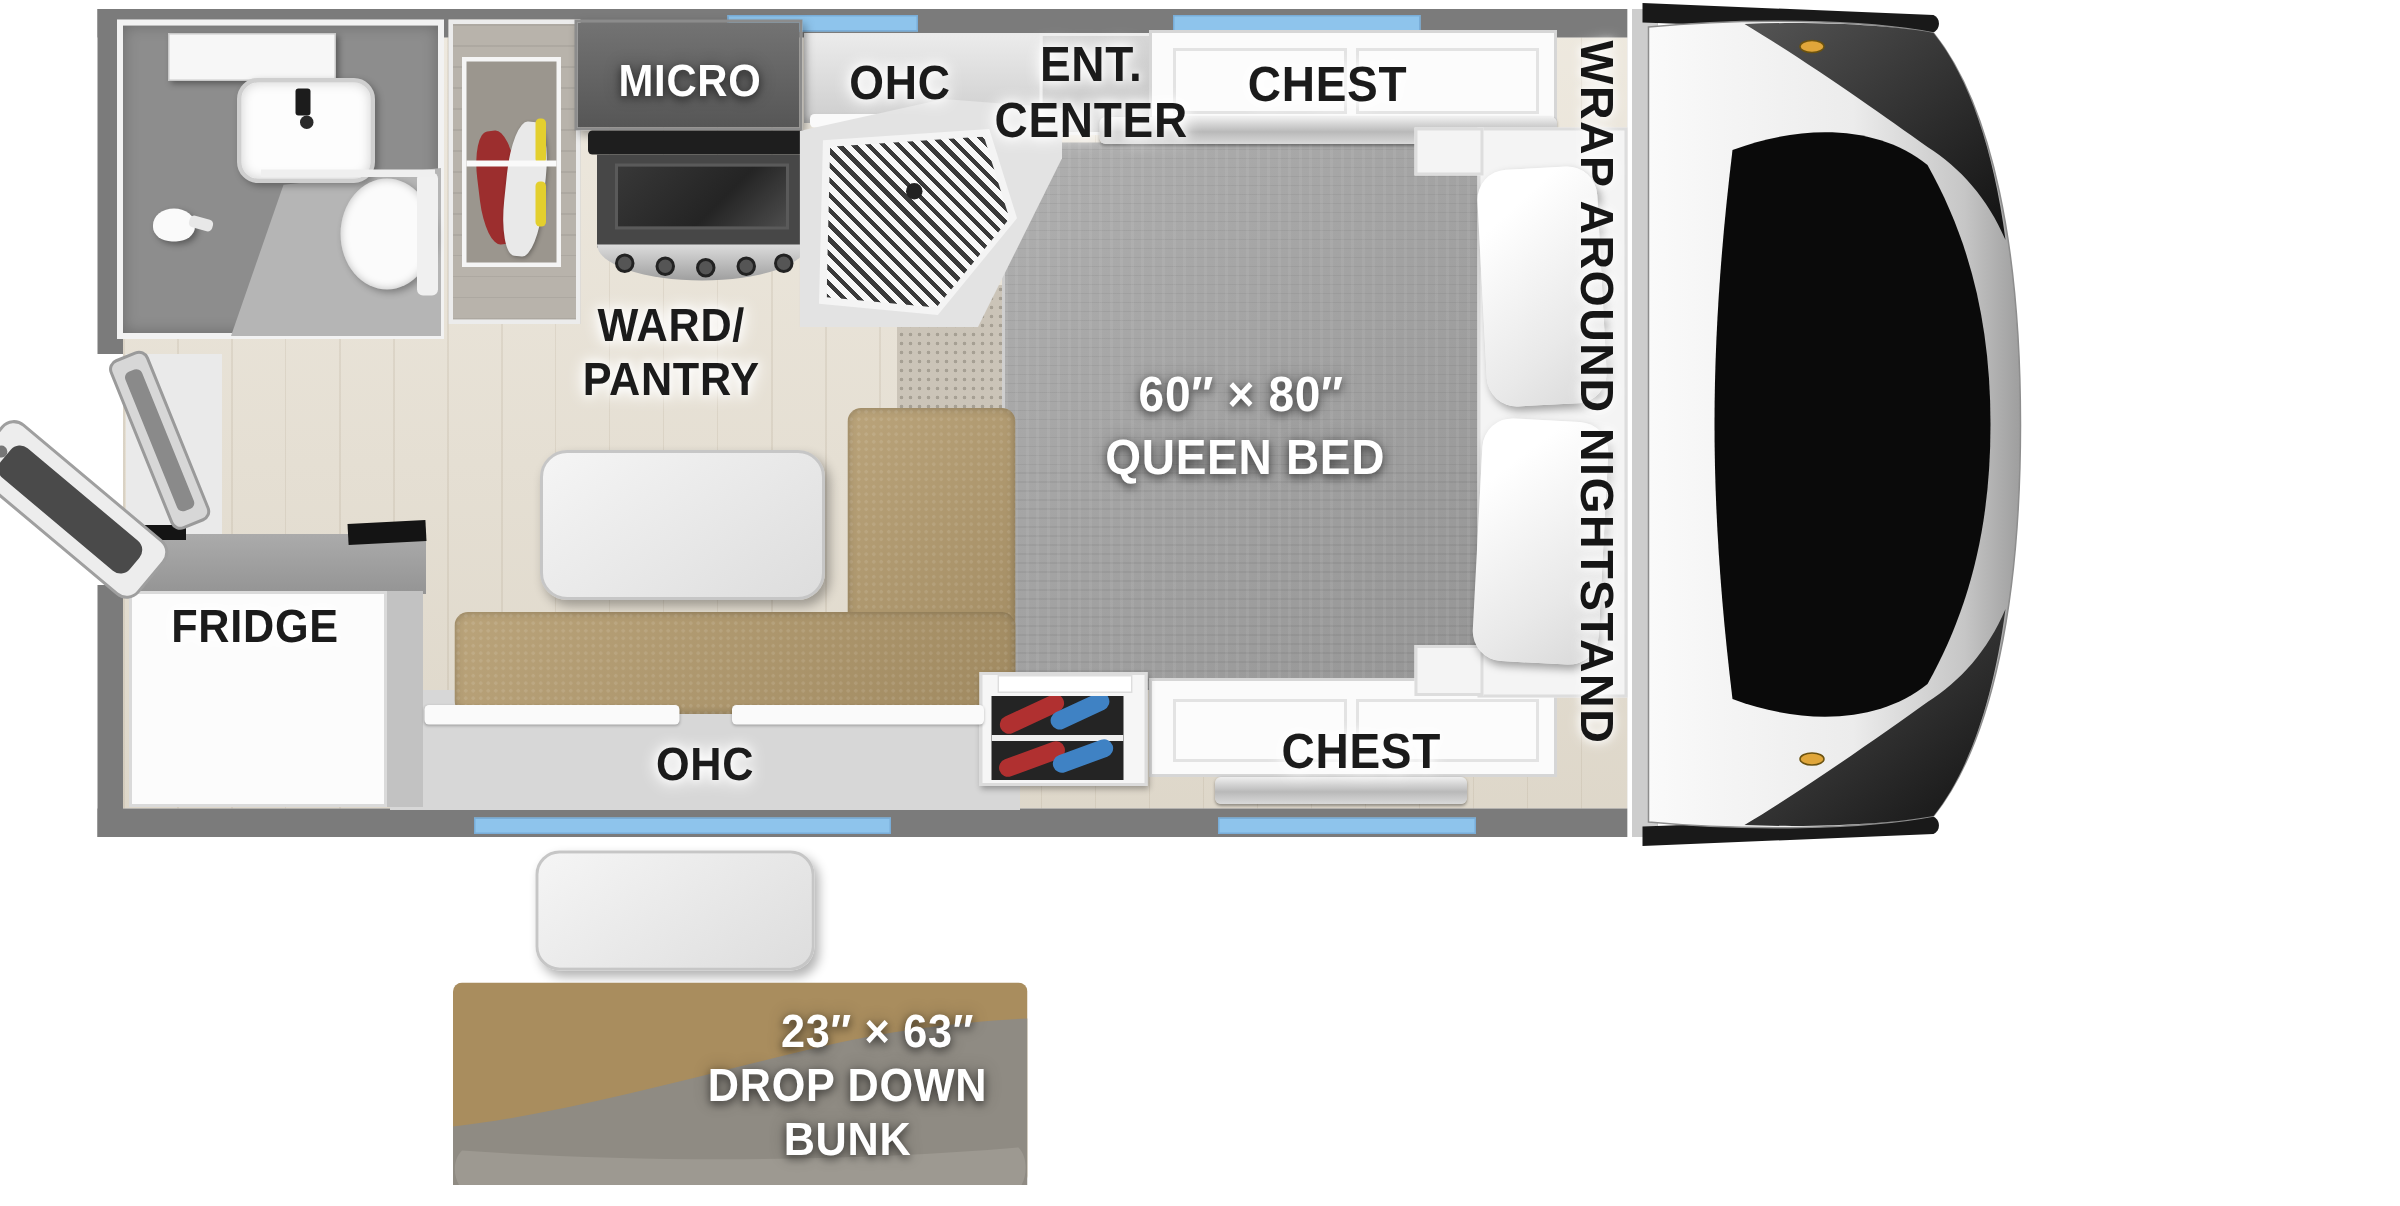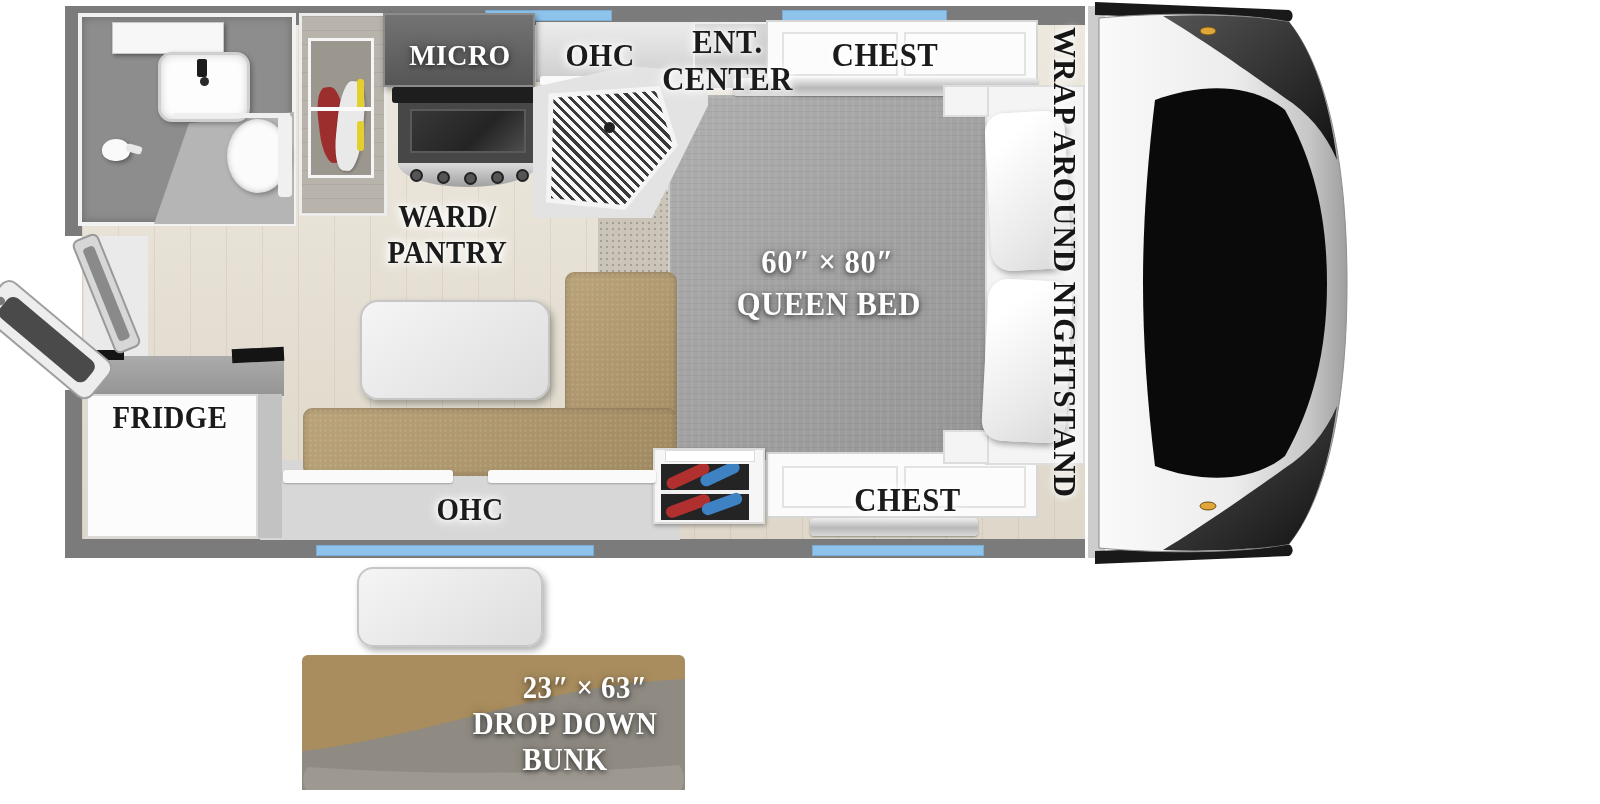--- a/index.html
+++ b/index.html
@@ -1,17 +1,17 @@
 <!DOCTYPE html>
 <html><head>
 <meta charset="utf-8">
 <style>
   html,body{margin:0;padding:0;background:#fff;}
   .stage{position:relative;width:1600px;height:804px;background:#ffffff;overflow:hidden;
-         font-family:Liberation Serif, serif;}
+         font-family:Liberation Sans, sans-serif;}
   .abs{position:absolute;}
   
   .wall{position:absolute;background:#7b7b7b;}
   .window{position:absolute;height:11px;background:#8ec4ec;border:1px solid #79add8;box-sizing:border-box;}
   
   .floor{position:absolute;left:82px;top:25px;width:1003px;height:514px;background-color:#e7e0d2;
     background-image:repeating-linear-gradient(90deg,rgba(120,100,70,.10) 0 1px,transparent 1px 36px),
     linear-gradient(180deg,rgba(255,255,255,.28),rgba(0,0,0,.04));}
   .rug{position:absolute;left:598px;top:190px;width:72px;height:350px;background-color:#cbc4b8;
     background-image:radial-gradient(rgba(110,104,94,.40) 1px,transparent 1.4px);background-size:6px 6px;}

